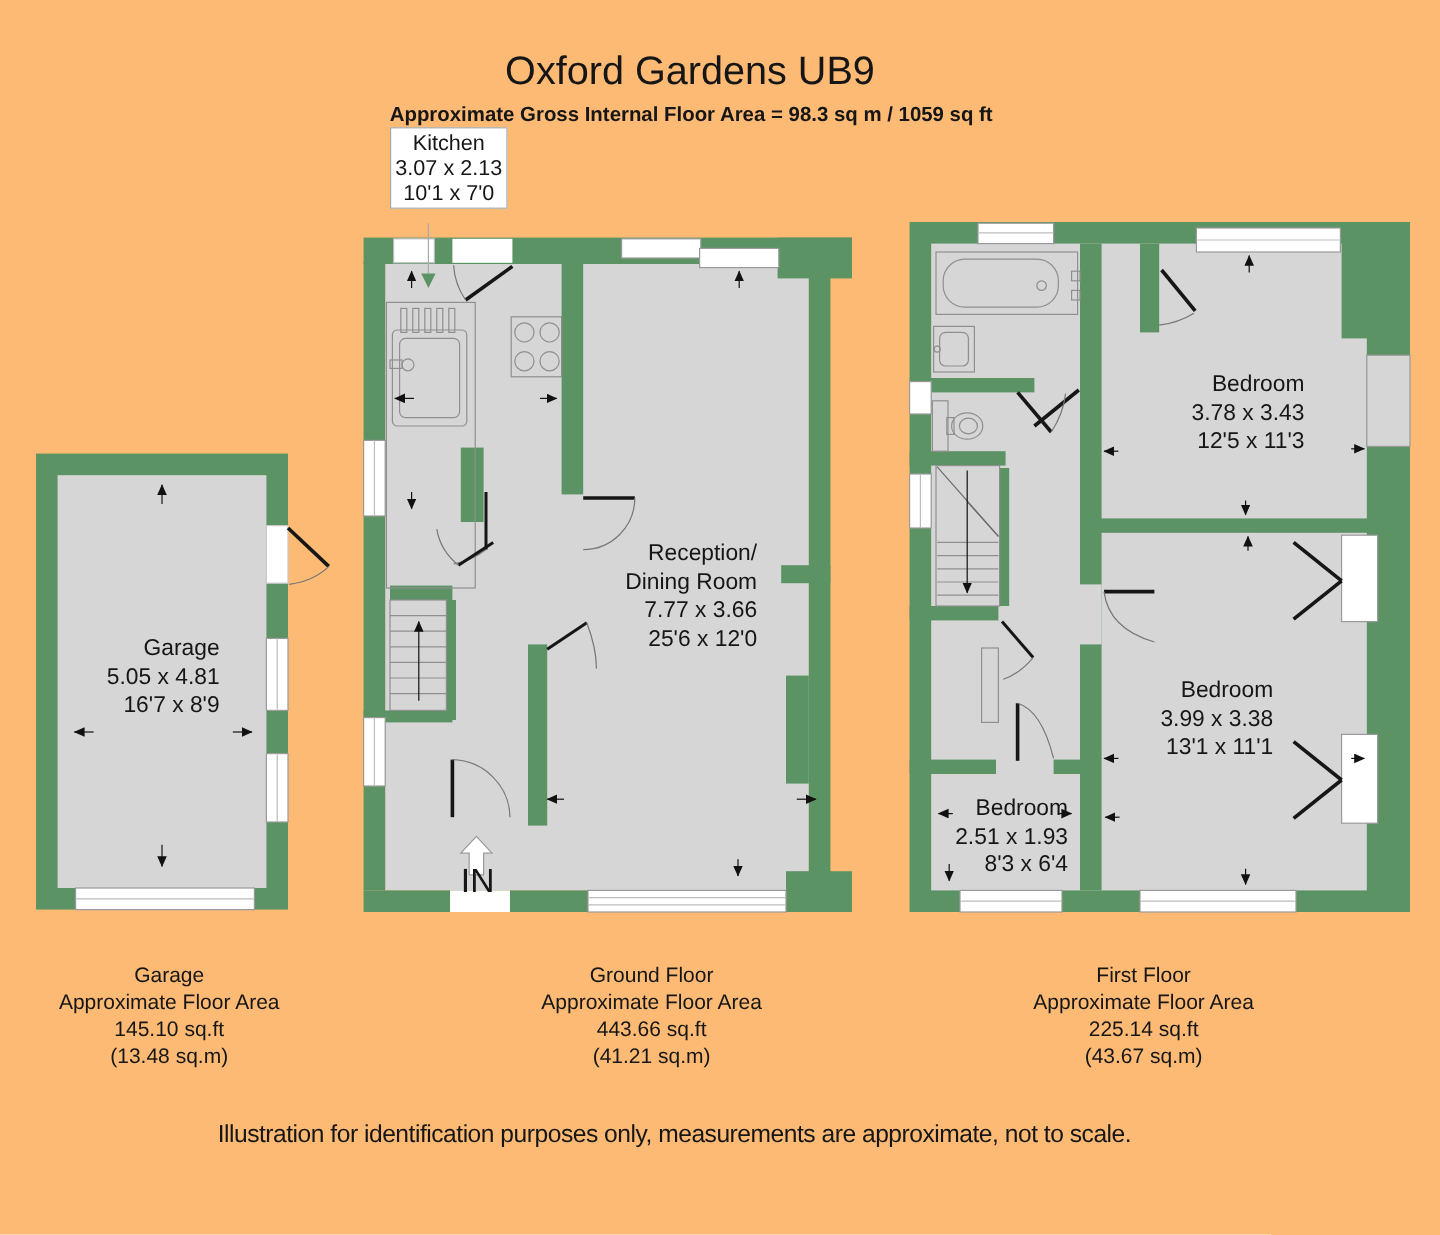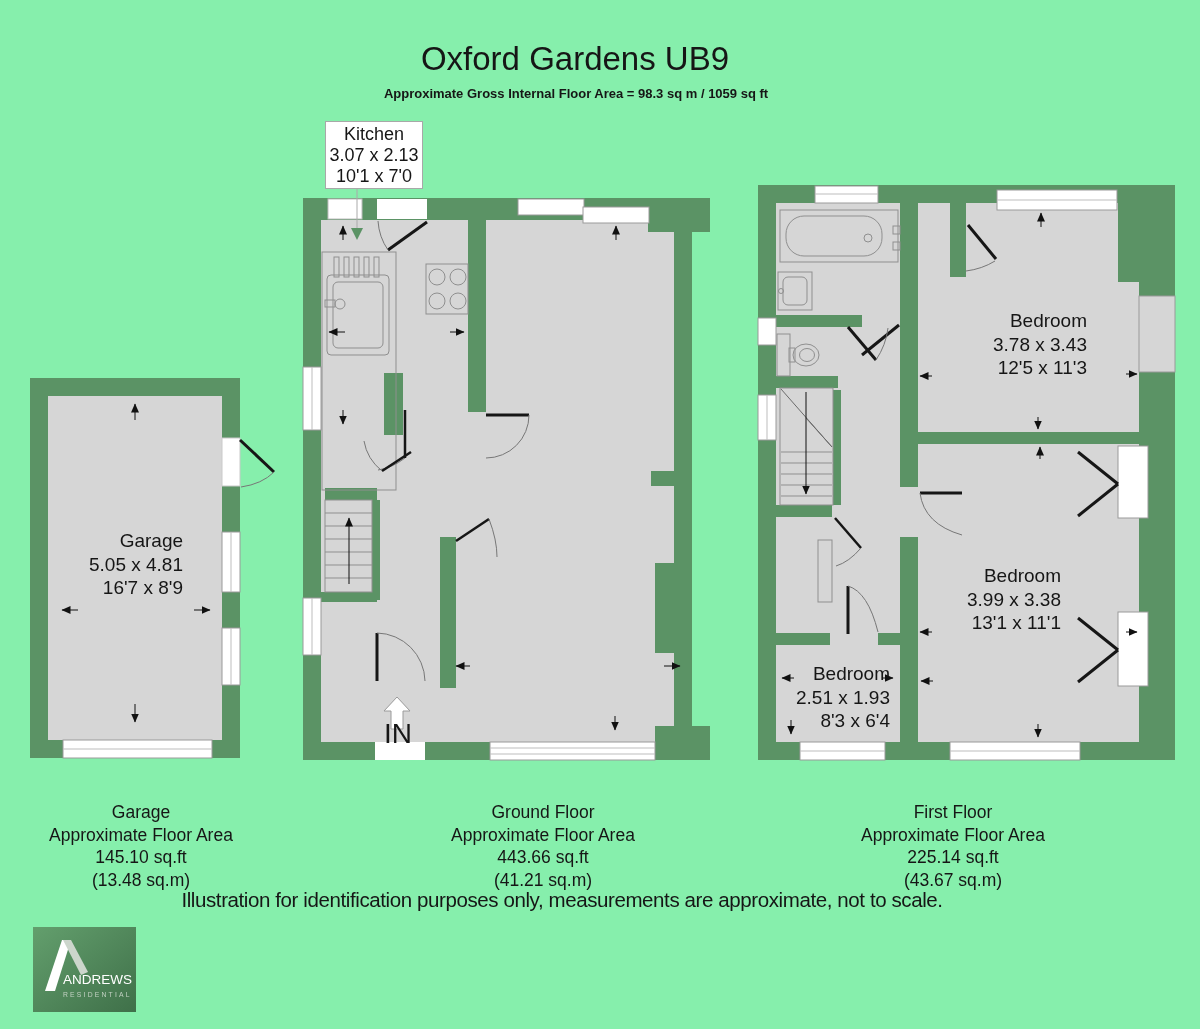--- a/index.html
+++ b/index.html
@@ -1,32 +1,32 @@
 <!DOCTYPE html>
 <html><head>
 <meta charset="utf-8">
 <style>
   html,body{margin:0;padding:0;background:#fff;}
-  #page{position:relative;width:1200px;height:1029px;background:#86efac;overflow:hidden;
+  #page{position:relative;width:1200px;height:1029px;background:#fdba74;overflow:hidden;
         font-family:"Liberation Sans","DejaVu Sans",sans-serif;color:#161616;}
   .abs{position:absolute;}
   .ctr{transform:translateX(-50%);text-align:center;white-space:nowrap;}
   #title{top:40px;left:575px;font-size:33px;}
-  #subtitle{top:86px;left:576px;font-size:13px;font-weight:bold;}
+  #subtitle{top:86px;left:576px;font-size:17px;font-weight:bold;}
   #plansvg{position:absolute;top:0;left:0;}
   .roomlabel{font-size:19px;line-height:23.5px;text-align:right;transform:translateX(-50%);white-space:nowrap;}
-  #kitchen-label-box{left:325px;top:121px;width:96px;height:64px;background:#fff;border:1px solid #a8a8a8;
+  #kitchen-label-box{left:325px;top:106px;width:96px;height:64px;background:#fff;border:1px solid #a8a8a8;
       font-size:18px;line-height:21px;text-align:center;padding-top:2px;}
   #in-label{left:398px;top:718px;font-size:28px;}
   .caption{font-size:17.5px;line-height:22.5px;text-align:center;transform:translateX(-50%);white-space:nowrap;}
   #cap-garage{left:141px;top:801px;}
   #cap-ground{left:507px;top:801px;margin-left:36px;}
   #cap-first{left:953px;top:801px;}
   .disclaimer{font-size:20.5px;letter-spacing:-0.4px;transform:translateX(-50%);white-space:nowrap;}
-  #disc1{left:562px;top:888px;}
+  #disc1{left:562px;top:934px;}
   #disc2{left:560px;top:966px;}
   #logo{left:33px;top:927px;width:103px;height:85px;}
 </style>
 </head>
 <body>
 
 <div id="page">
 
   <svg id="plansvg" width="1200" height="1029" viewBox="0 0 1200 1029">
     <defs>
@@ -274,20 +274,26 @@
     <div>3.07 x 2.13</div>
     <div>10'1 x 7'0</div>
   </div>
 
   <div class="abs roomlabel" style="left:136px;top:529px;">
     <div>Garage</div>
     <div>5.05 x 4.81</div>
     <div>16'7 x 8'9</div>
   </div>
 
+  <div class="abs roomlabel" style="left:576px;top:450px;">
+    <div>Reception/</div>
+    <div>Dining Room</div>
+    <div>7.77 x 3.66</div>
+    <div>25'6 x 12'0</div>
+  </div>
 
   <div class="abs roomlabel" style="left:1040px;top:309px;">
     <div>Bedroom</div>
     <div>3.78 x 3.43</div>
     <div>12'5 x 11'3</div>
   </div>
 
   <div class="abs roomlabel" style="left:1014px;top:564px;">
     <div>Bedroom</div>
     <div>3.99 x 3.38</div>
@@ -314,30 +320,15 @@
     <div>443.66 sq.ft</div>
     <div>(41.21 sq.m)</div>
   </div>
   <div class="abs caption" id="cap-first">
     <div>First Floor</div>
     <div>Approximate Floor Area</div>
     <div>225.14 sq.ft</div>
     <div>(43.67 sq.m)</div>
   </div>
 
-  <div class="abs" id="logo">
-    <svg width="103" height="85" viewBox="0 0 103 85">
-      <rect x="0" y="0" width="103" height="85" fill="url(#lgA)"></rect>
-      <defs>
-        <linearGradient id="lgA" x1="0" y1="0" x2="1" y2="1">
-          <stop offset="0" stop-color="#639f6d"></stop>
-            <stop offset="1" stop-color="#3f7049"></stop>
-        </linearGradient>
-      </defs>
-      <polygon points="12,64 29,13 38,13 22,64" fill="#ffffff"></polygon>
-      <polygon points="30,13 38,13 55,45 48,48" fill="#ccd6cc"></polygon>
-      <text x="30" y="57" font-family="Liberation Sans, sans-serif" font-size="13.5" fill="#ffffff">ANDREWS</text>
-      <text x="30" y="70" font-family="Liberation Sans, sans-serif" font-size="6.8" letter-spacing="2.2" fill="#c4d2c4">RESIDENTIAL</text>
-    </svg>
-  </div>
   <div class="abs disclaimer" id="disc1">Illustration for identification purposes only, measurements are approximate, not to scale.</div>
 
 </div>
 
 </body></html>

